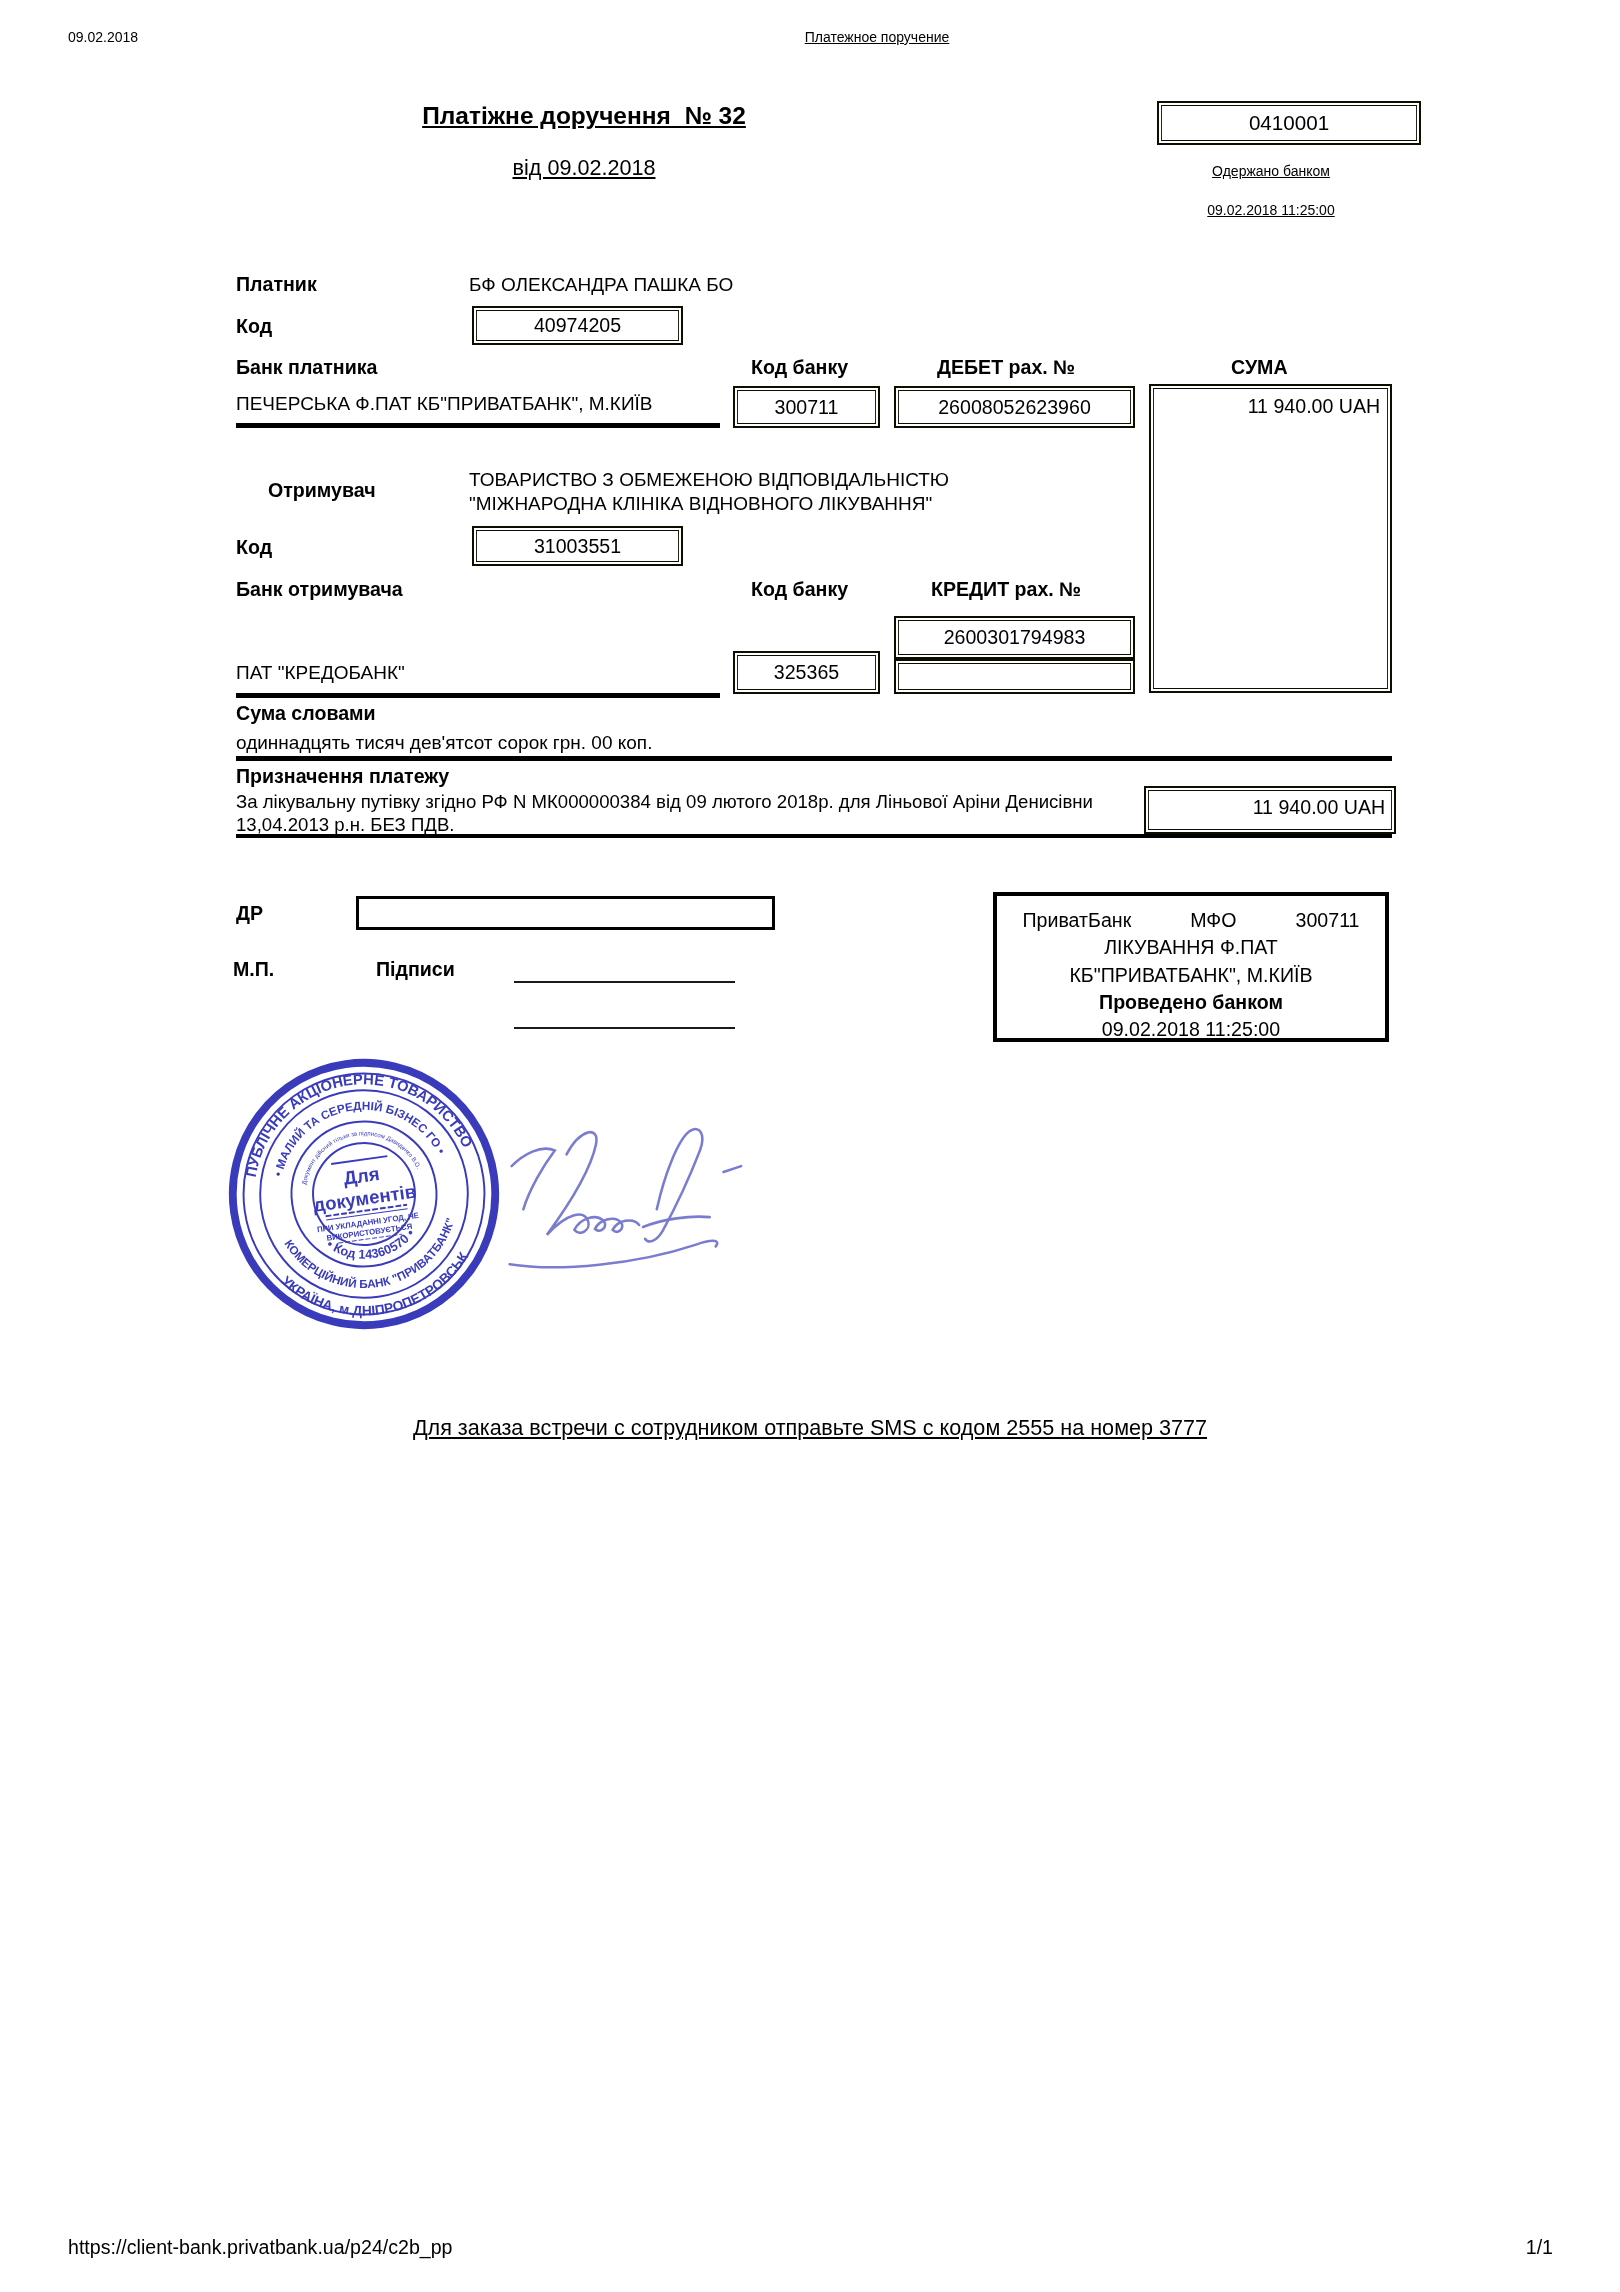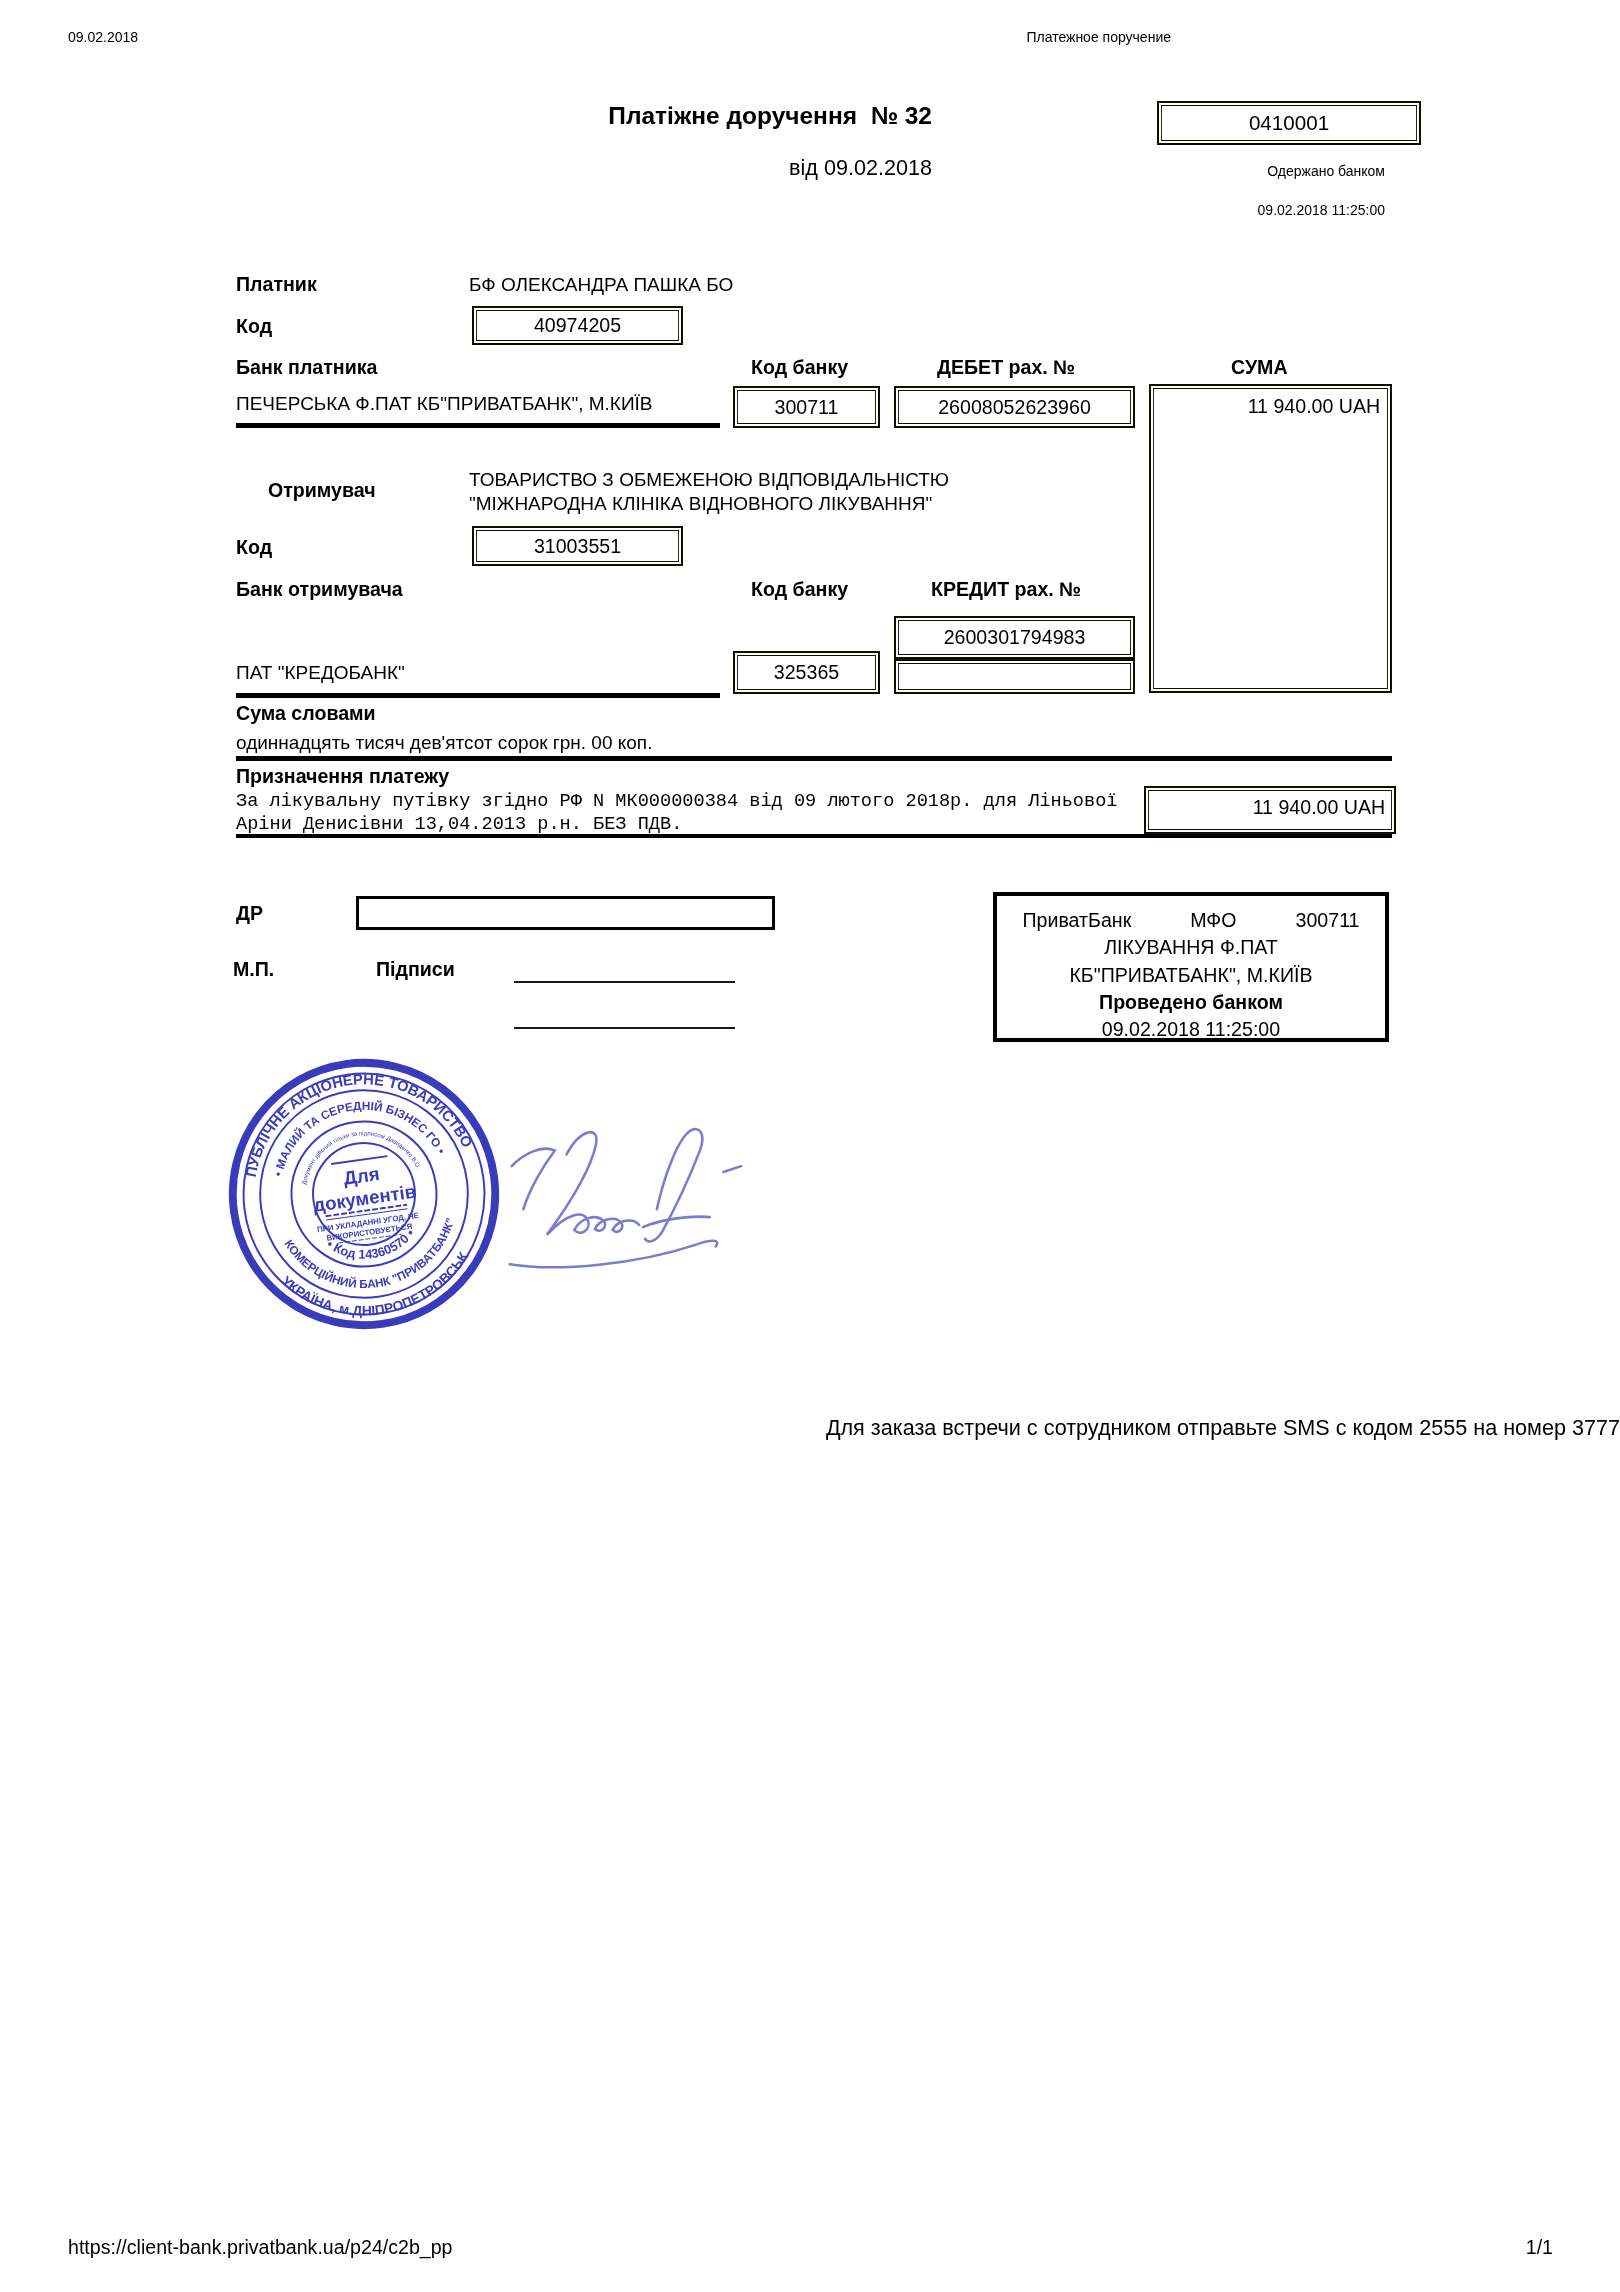--- a/index.html
+++ b/index.html
@@ -10,23 +10,23 @@
   .val{font-size:19px;line-height:22.5px;white-space:nowrap;}
   .small{font-size:14px;}
   
   .dbox{border:2.9px solid #0e0e00;
         box-shadow: inset 0 0 0 2px #ffffff, inset 0 0 0 2.9px #0e0e00;
         display:flex;align-items:center;justify-content:center;
         font-size:19.6px;background:#fff;box-sizing:border-box;}
   .thickbox{border:3.9px solid #000;background:#fff;box-sizing:border-box;}
   .rule{background:#000;}
   .sigline{border-top:2px solid #1a1a1a;}
-  .center{text-align:right;}
+  .center{text-align:center;text-decoration:underline;}
   .right{text-align:right;}
-  .wrap{white-space:normal;font-family:Liberation Mono, monospace;}
+  .wrap{white-space:normal;}
   .bankmark{border:4.9px solid #000;box-sizing:border-box;background:#fff;
             font-size:19.6px;line-height:27.4px;text-align:center;padding-top:10.8px;}
   .bankmark .row1{display:flex;justify-content:space-between;padding:0 25.5px;}
   .stampwrap{transform:rotate(-8deg);opacity:0.93;}
 </style>
 </head>
 <body>
 
 <div id="page">
 

